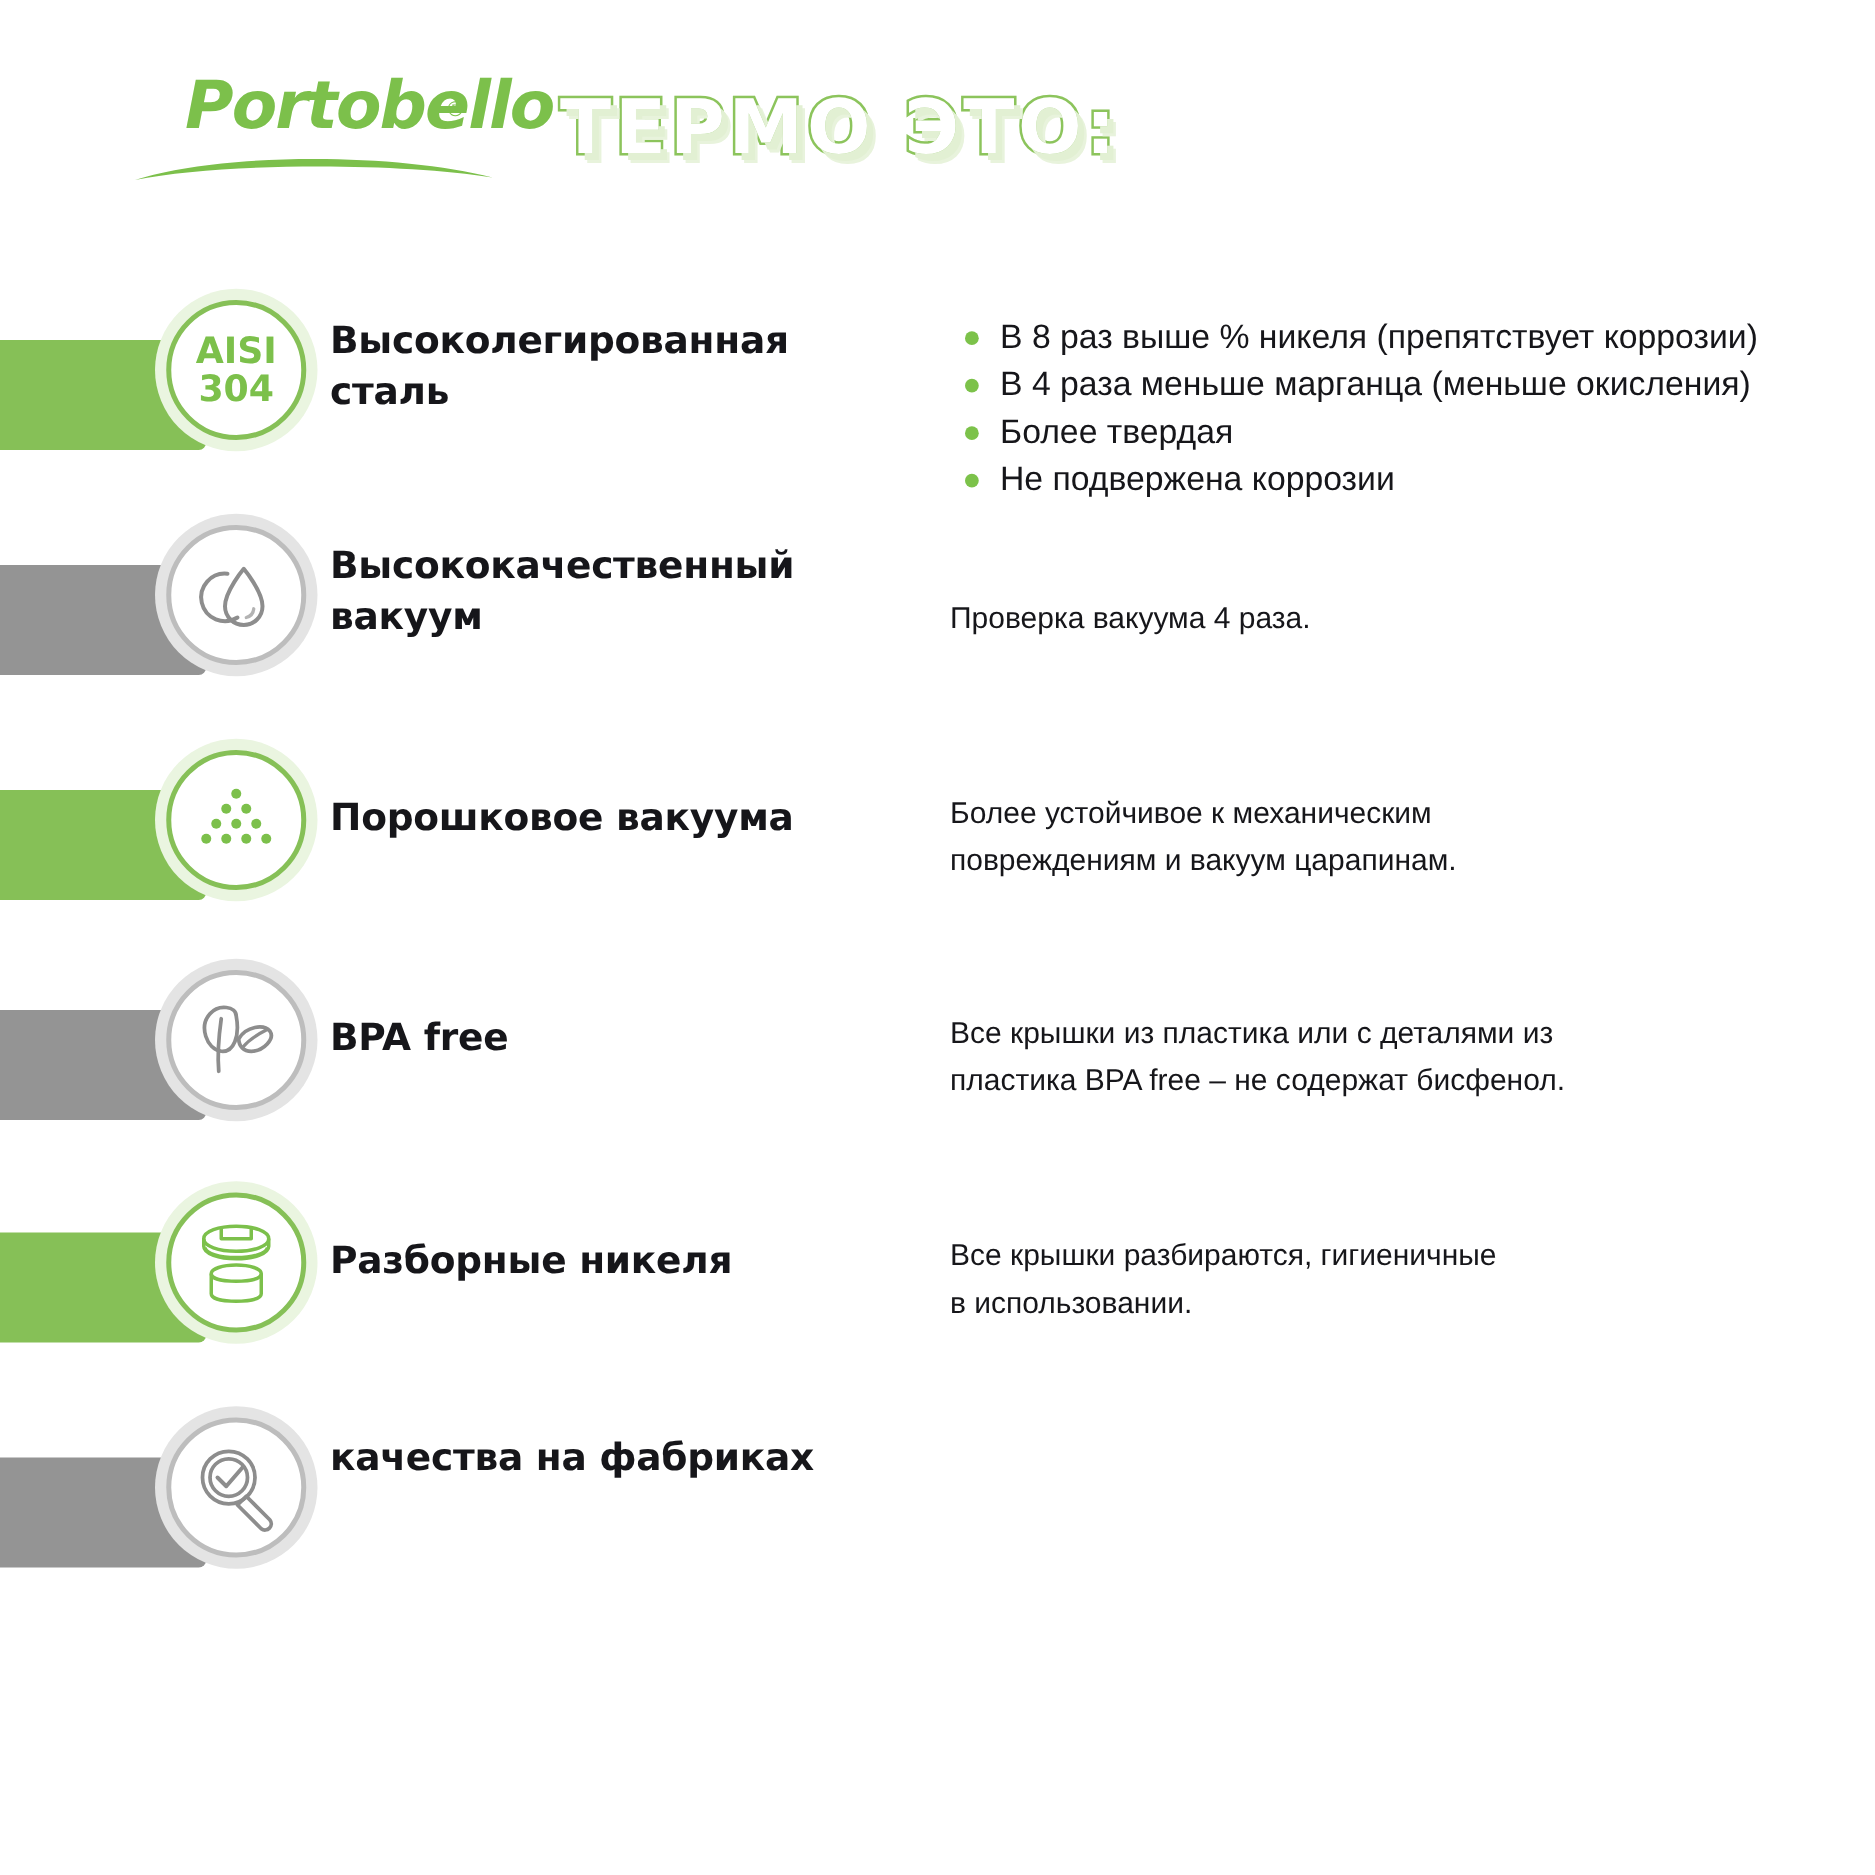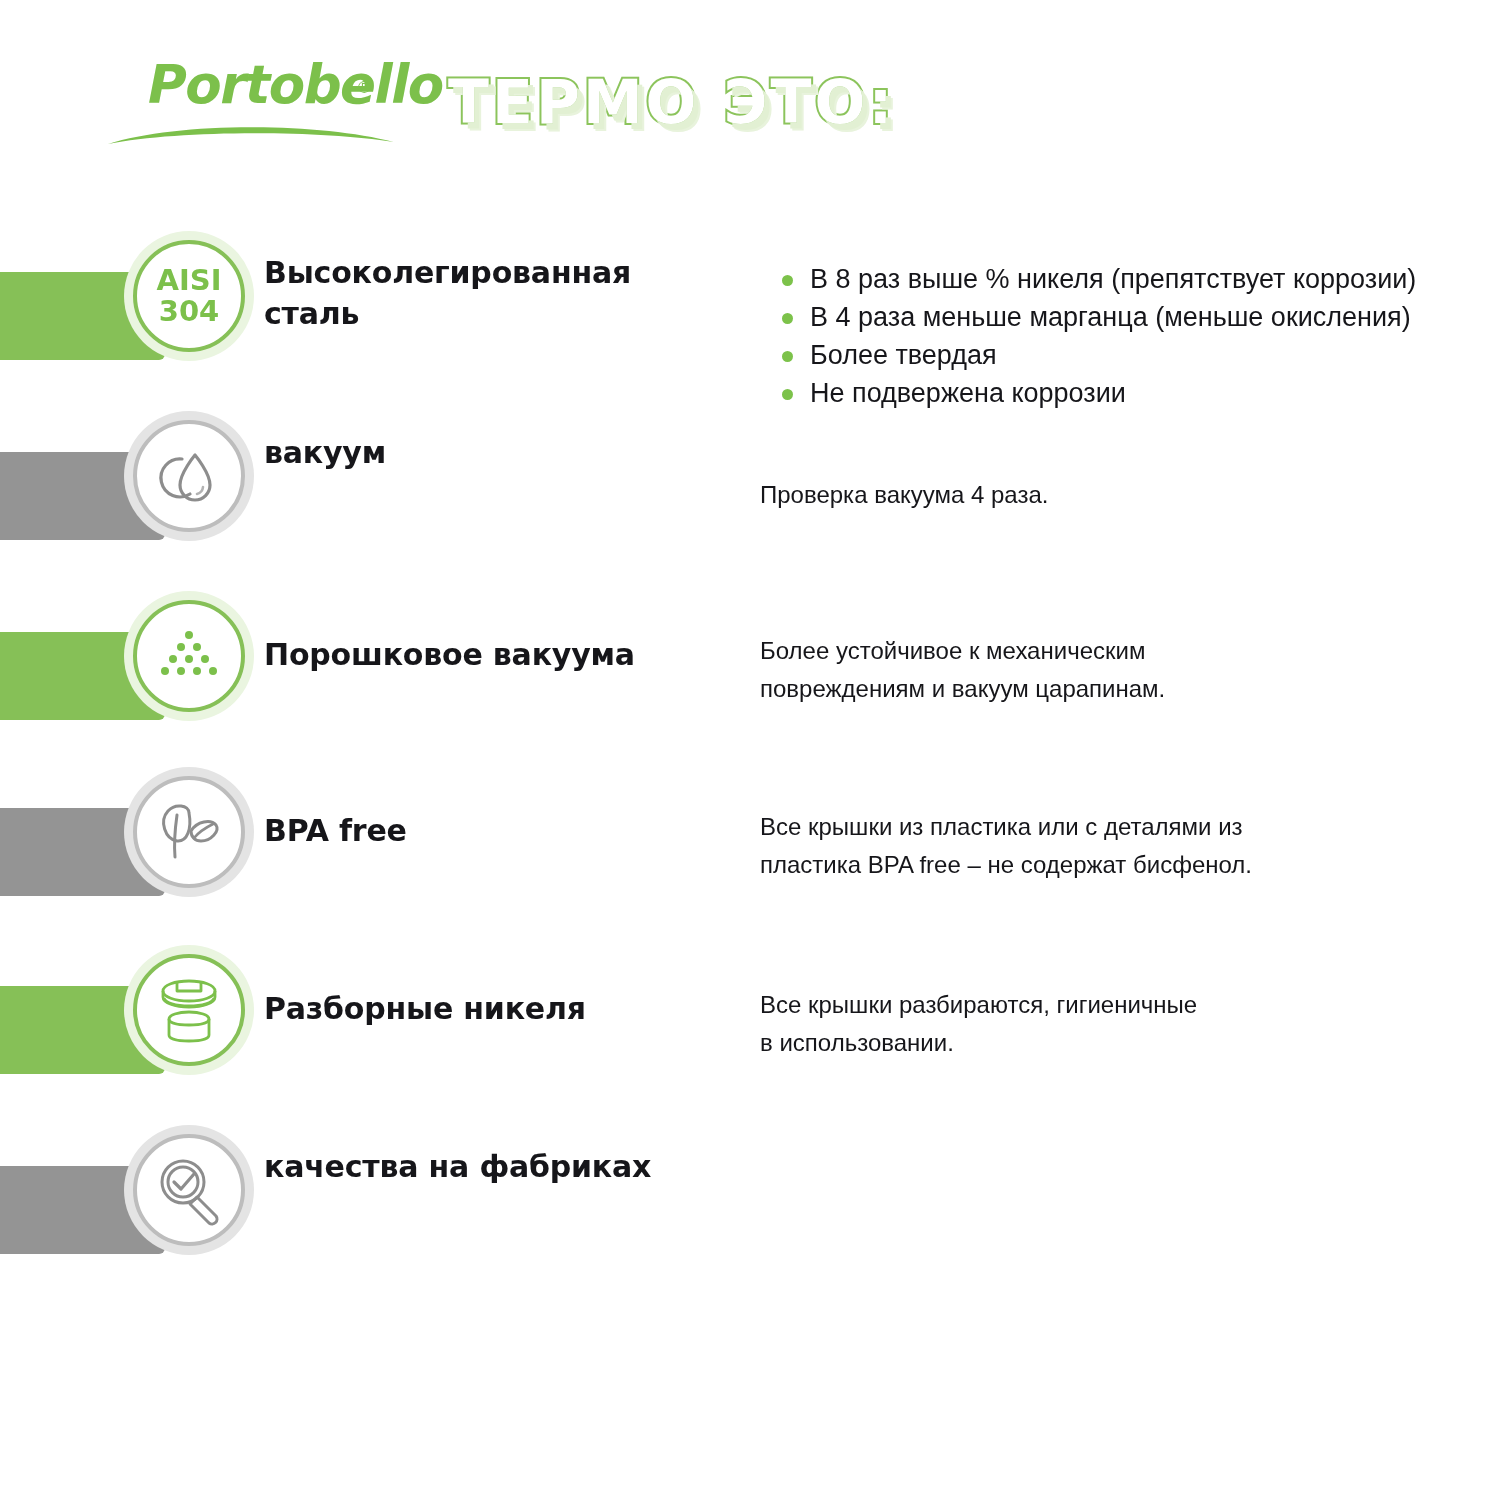--- a/index.html
+++ b/index.html
@@ -170,21 +170,21 @@
     font-size: 24px;
     line-height: 38px;
     color: #16161a;
   }
 
   .bullets {
     position: absolute;
     left: 760px;
     top: 8px;
     width: 720px;
-    margin: 16px;
+    margin: 6px;
     padding: 0;
     list-style: none;
   }
   .bullets li {
     position: relative;
     padding-left: 34px;
     font-family: "Liberation Sans", sans-serif;
     font-size: 27px;
     line-height: 38px;
     color: #16161a;
@@ -249,20 +249,21 @@
     <div class="badge gray">
       <div class="badge-inner">
         <svg class="svg-icon" width="70" height="70" viewBox="0 0 70 70">
           <path d="M41 14 C 41 14, 26 32, 26 44 a 15 15 0 0 0 30 0 C 56 32, 41 14, 41 14 Z" fill="none" stroke="#8d8d8d" stroke-width="3.2" stroke-linejoin="round"></path>
           <path d="M28 18 a 19 19 0 1 0 8 35" fill="none" stroke="#8d8d8d" stroke-width="3.2" stroke-linecap="round"></path>
           <path d="M49 46 a 8 8 0 0 1 -6 7" fill="none" stroke="#b3b3b3" stroke-width="2.6" stroke-linecap="round"></path>
         </svg>
       </div>
     </div>
     <div class="feature-title t1">
+      <div>Высококачественный</div>
       <div>вакуум</div>
     </div>
     <div class="feature-desc" style="top:60px">
       <div>Проверка вакуума 4 раза.</div>
       <div></div>
     </div>
   </div>
 
   <div class="row" style="top:596px">
     <div class="bar green"></div>

